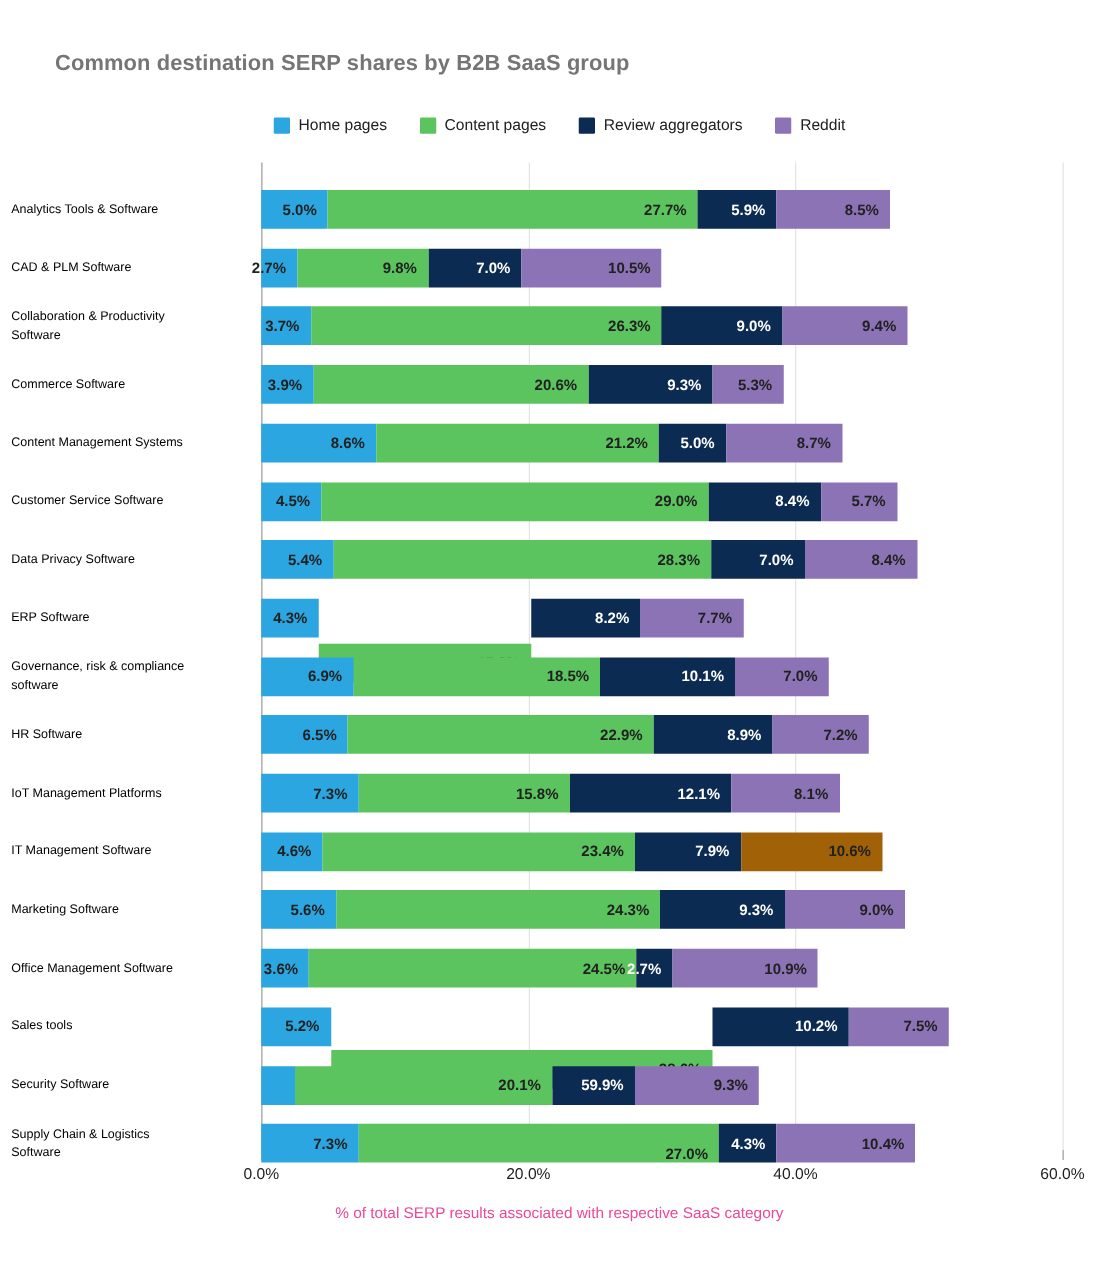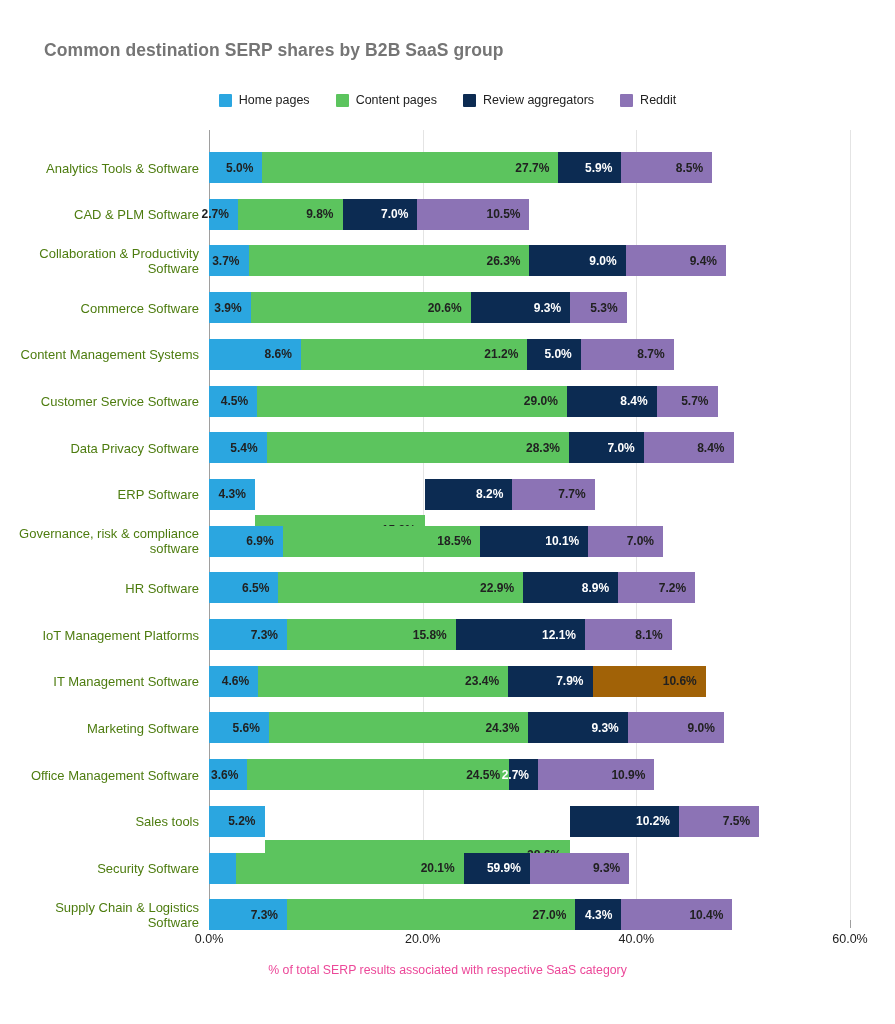--- a/index.html
+++ b/index.html
@@ -87,24 +87,23 @@
     left: 0;
     height: 31px;
   }
   .row-label {
     position: absolute;
     right: 100%;
     margin-right: 10px;
     top: 50%;
     transform: translateY(-50%);
     width: 190px;
-    text-align: right;
-    font-size: 13px;
+    font-size: 10px;
     line-height: 15px;
-    color: #4d7c0f;
+    color: #000000;
     white-space: pre-line;
   }
   .bar {
     position: absolute;
     left: 0; top: 0;
     height: 100%;
     display: flex;
     align-items: stretch;
   }
   .seg {
@@ -457,39 +456,39 @@
             <span class="seg-label dark">7.5%</span>
           </div>
         </div>
       </div>
       <div class="row" style="top: 722.5px; width: 407.035px; height: 31px;">
         <div class="row-label">Security Software</div>
         <div class="bar">
           <div class="seg" style="width: 26.7083px; background: rgb(43, 166, 224);">
             <span class="seg-label outlined">2.5%</span>
           </div>
-          <div class="seg" style="width: 228px; background: rgb(92, 196, 94); justify-content: flex-end;">
+          <div class="seg" style="width: 206px; background: rgb(92, 196, 94); justify-content: flex-end;">
             <span class="seg-label dark">20.1%</span>
           </div>
           <div class="seg" style="width: 66.2367px; background: rgb(12, 43, 82);">
             <span class="seg-label light">59.9%</span>
           </div>
           <div class="seg" style="width: 99.355px; background: rgb(140, 115, 181);">
             <span class="seg-label dark">9.3%</span>
           </div>
         </div>
       </div>
       <div class="row" style="top: 769.2px; width: 523.483px; height: 31px;">
         <div class="row-label">Supply Chain &amp; Logistics
 Software</div>
         <div class="bar">
           <div class="seg" style="width: 77.9883px; background: rgb(43, 166, 224);">
             <span class="seg-label dark">7.3%</span>
           </div>
-          <div class="seg" style="width: 288.45px; background: rgb(92, 196, 94);">
+          <div class="seg" style="width: 288.45px; background: rgb(92, 196, 94); align-items: flex-end;">
             <span class="seg-label dark">27.0%</span>
           </div>
           <div class="seg" style="width: 45.9383px; background: rgb(12, 43, 82);">
             <span class="seg-label light">4.3%</span>
           </div>
           <div class="seg" style="width: 111.107px; background: rgb(140, 115, 181);">
             <span class="seg-label dark">10.4%</span>
           </div>
         </div>
       </div>

